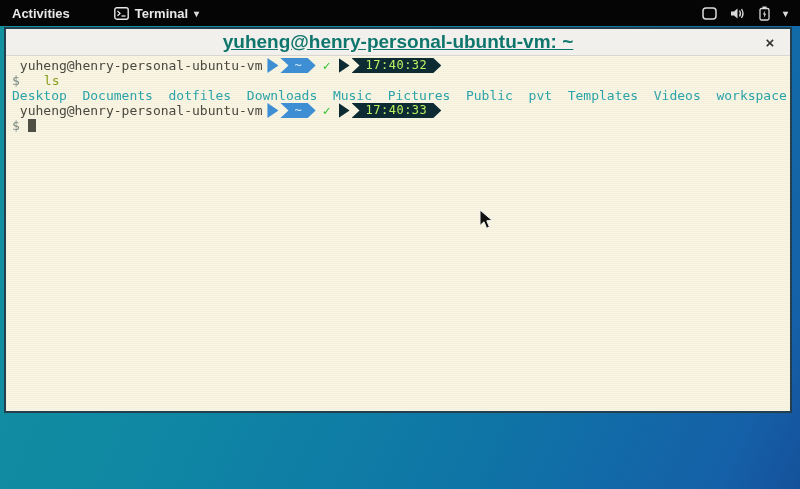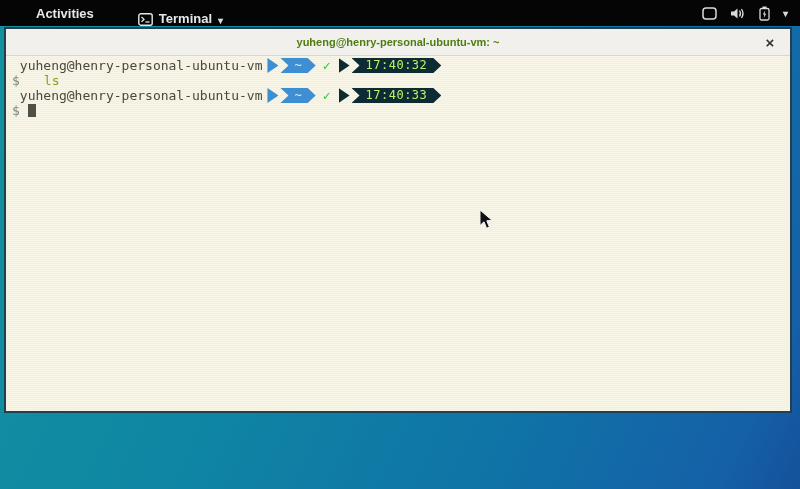--- a/index.html
+++ b/index.html
@@ -10,44 +10,44 @@
     background:linear-gradient(115deg, #13929e 0%, #0f86a4 38%, #0f74a6 68%, #1560a8 92%, #14519b 100%);
   }
 
   
   .topbar {
     position:absolute; left:0; top:0; width:800px; height:26px;
     background:#050505; color:#e8e8e8;
     display:flex; align-items:center;
     font-size:13px; font-weight:600;
   }
-  .tb-left { display:flex; align-items:center;margin-left:24px; }
+  .tb-left { display:flex; align-items:center; }
   .activities { padding:0 12px; height:26px; display:flex; align-items:center; cursor:default; }
-  .appmenu { display:flex; align-items:flex-end; gap:6px; margin-left:26px; height:26px; padding:0 6px; }
+  .appmenu { display:flex; align-items:center; gap:6px; margin-left:26px; height:26px; padding:0 6px; }
   .term-ico { width:15px; height:13px; display:inline-flex; }
   .tb-clock {
     position:absolute; left:50%; top:16px; transform:translateX(-50%);
     height:26px; display:flex; align-items:flex-end; gap:5px;
   }
   .notif-dot { width:5px; height:5px; border-radius:50%; background:#d6d6d6; }
   .tb-right { position:absolute; right:8px; top:0; height:26px; display:flex; align-items:center; gap:13px; padding:0 4px; }
   .tb-right svg { display:block; }
   .chev { font-size:10px; color:#dadada; }
 
   
   .window {
     position:absolute; left:4px; top:27px; width:788px; height:386px;
     border:2px solid #24404e; background:#f4f0da;
     display:flex; flex-direction:column;
   }
   .titlebar {
     height:27px; background:#f2f0ec; border-bottom:1px solid #d9d6cf;
     position:relative; display:flex; align-items:center; justify-content:center;
   }
-  .title { font-size:11px; font-weight:700; color:#4d7c0f; }
+  .title { font-size:19px; font-weight:700; color:#0f766e;text-decoration:underline; }
   .close-btn {
     position:absolute; right:8px; top:0; width:24px; height:27px;
     display:flex; align-items:center; justify-content:center;
     font-size:15px; font-weight:700; color:#35332f; cursor:default;
   }
 
   
   .termbody {
     flex:1; padding:2px 0 8px 6px; overflow:hidden;
     font-family:"DejaVu Sans Mono", monospace;
@@ -149,20 +149,21 @@
         <span class="pl-arrow-dark"></span>
         <span class="pl-body pl-dark">17:40:32</span>
       </span>
     </div>
 
     <div class="tline">
       <span class="dollar">$</span>
       <span class="cmd">ls</span>
     </div>
 
+    <div class="tline files">Desktop  Documents  dotfiles  Downloads  Music  Pictures  Public  pvt  Templates  Videos  workspace</div>
 
     <div class="tline">
       <span class="userhost"> yuheng@henry-personal-ubuntu-vm</span>
       <span class="pl-group">
         <span class="pl-arrow-blue"></span>
         <span class="pl-body pl-blue">~</span>
         <span class="pl-check">✓</span>
         <span class="pl-arrow-dark"></span>
         <span class="pl-body pl-dark">17:40:33</span>
       </span>

